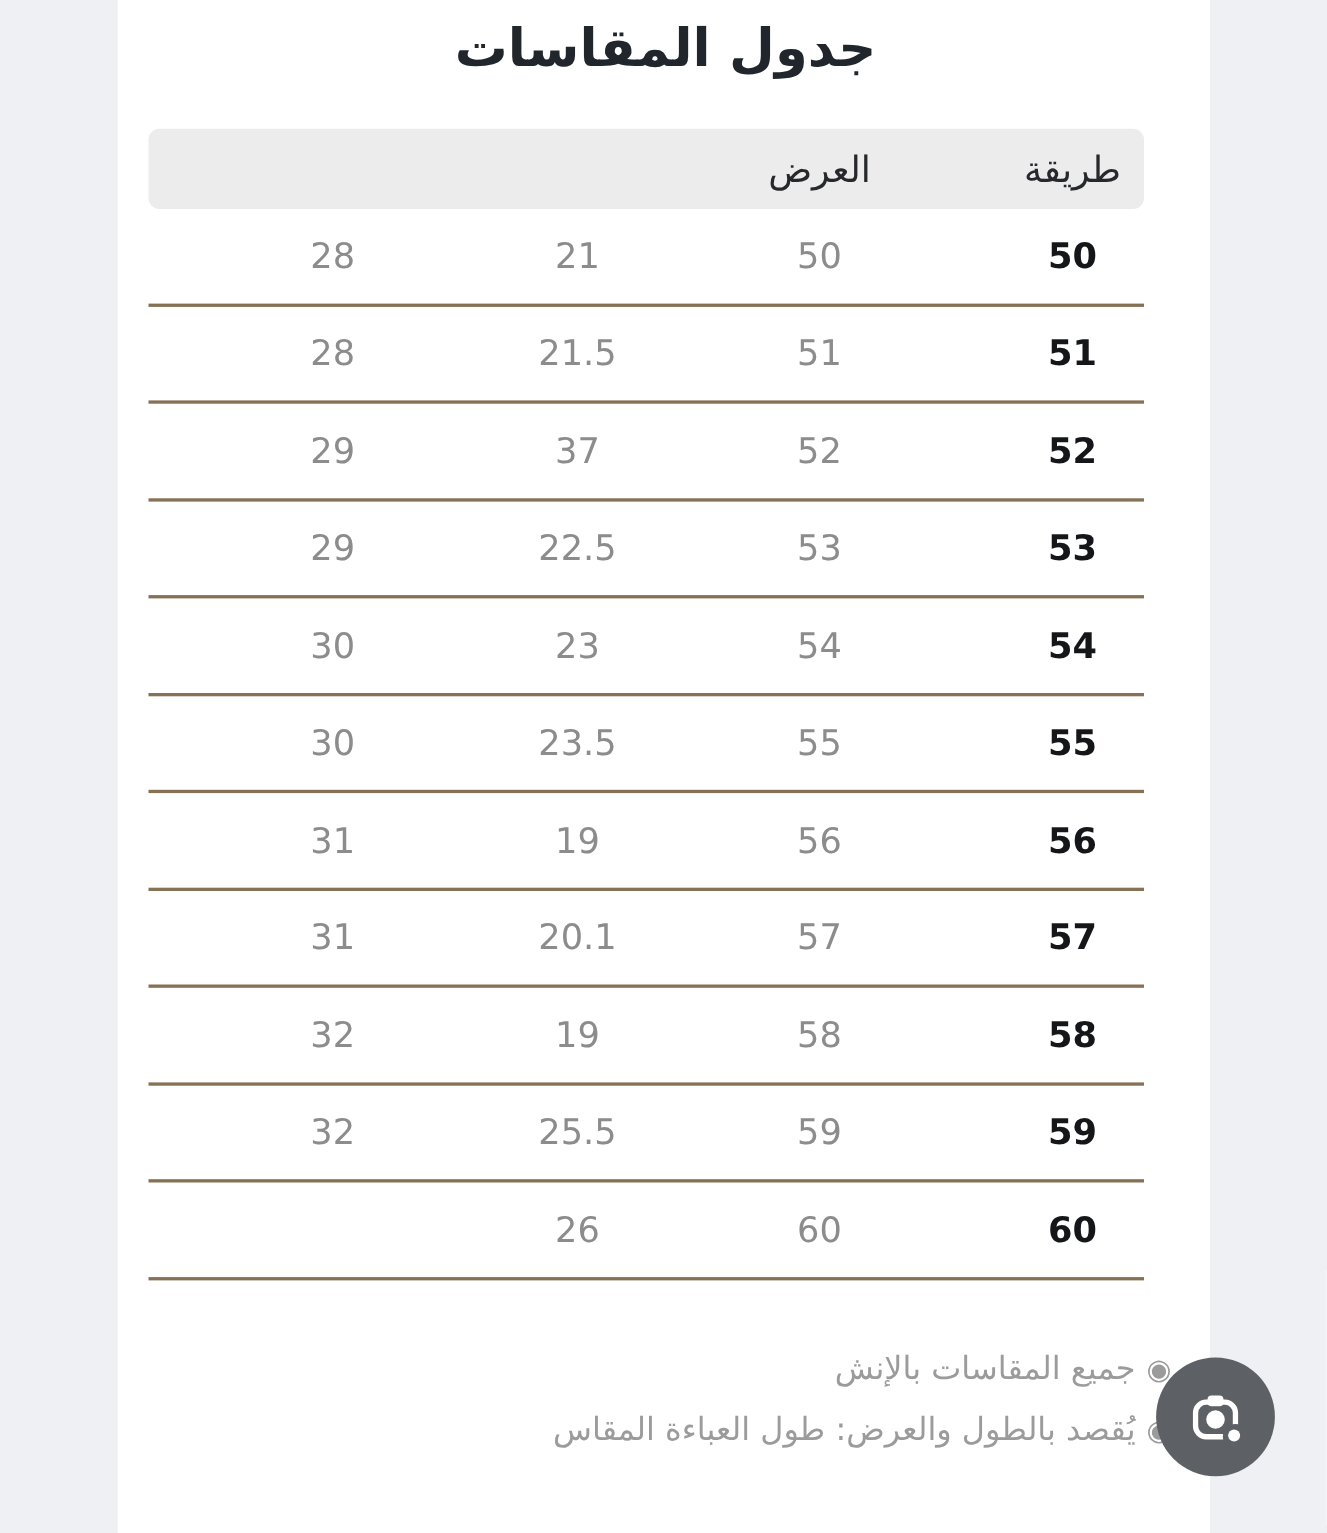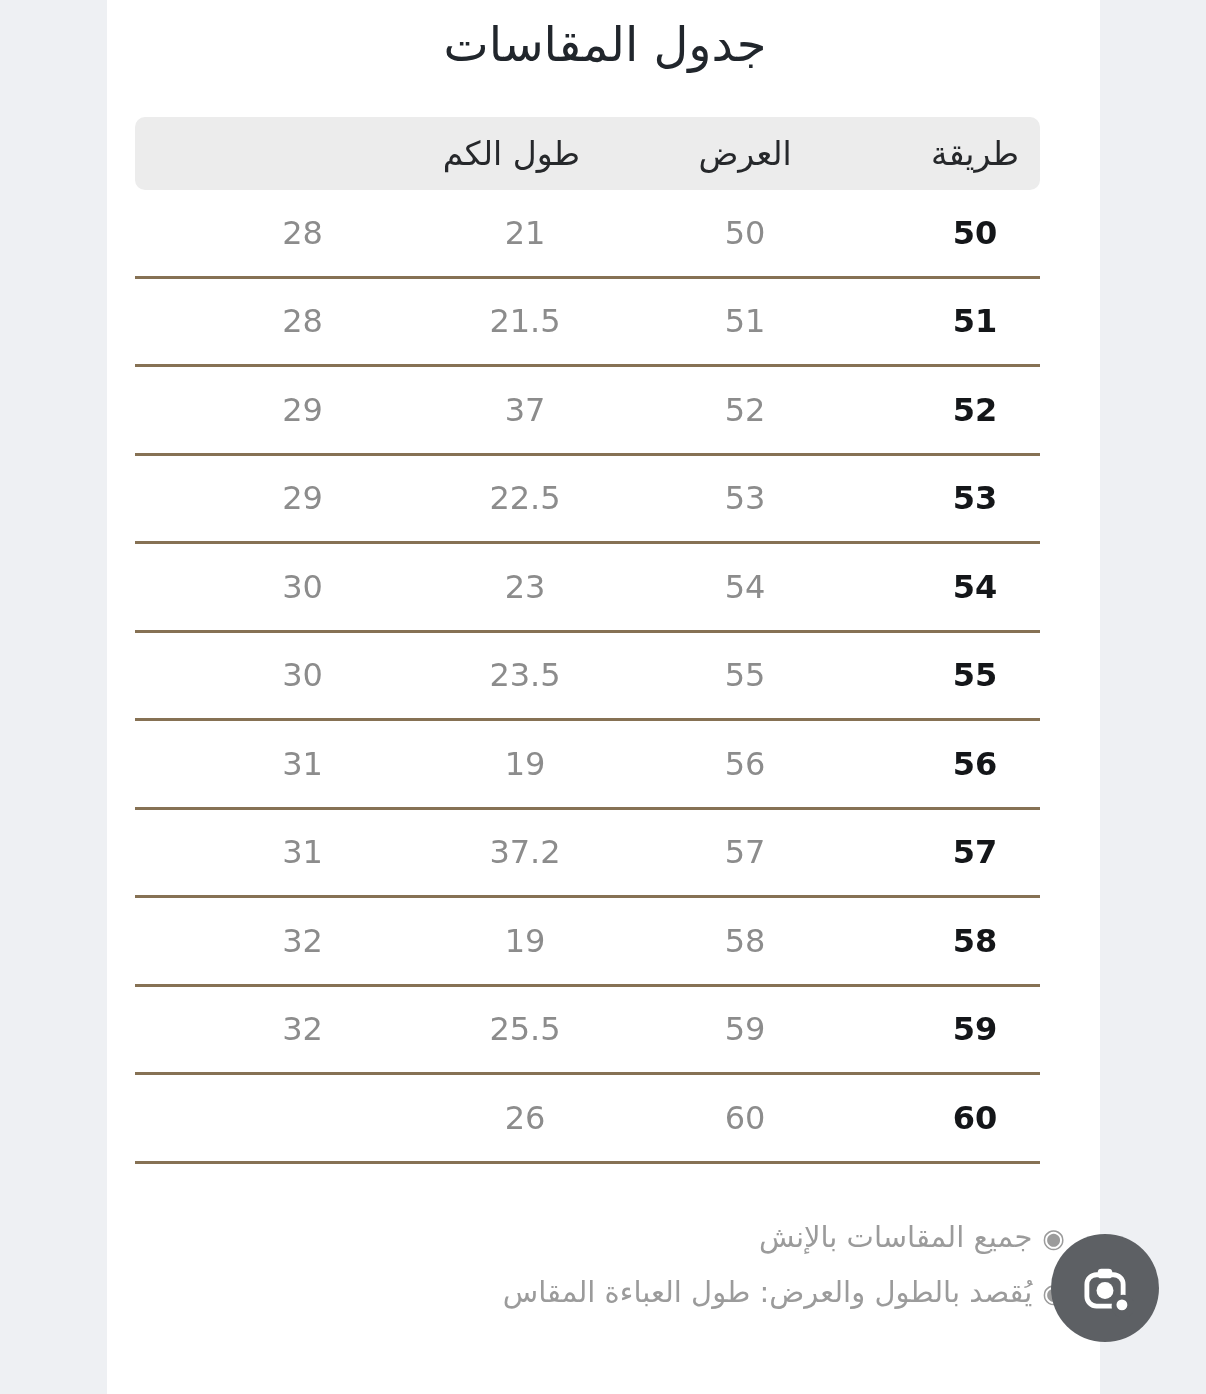--- a/index.html
+++ b/index.html
@@ -20,21 +20,21 @@
     font-family:"DejaVu Sans","Liberation Sans",sans-serif;
     width:1206px;height:1394px;position:relative;overflow:hidden;
   }
   .stage{position:absolute;inset:0;background:#ffffff;}
   .side-strip{position:absolute;top:0;height:100%;background:var(--side_bg);}
   .side-strip.left{left:0;width:107px;}
   .side-strip.right{left:1100px;width:106px;}
 
   .page-title{
     position:absolute;left:135px;top:16px;width:940px;
-    text-align:center;font-size:48px;font-weight:normal;
+    text-align:center;font-size:48px;font-weight:bold;
     color:var(--title_color);direction:rtl;
   }
 
   .size-table{position:absolute;left:135px;top:117px;width:905px;direction:rtl;}
   .trow{
     display:grid;grid-template-columns:130px 330px 110px 335px;
     direction:rtl;align-items:center;text-align:center;
   }
   .thead{
     height:73px;background:var(--header_bg);border-radius:10px;
@@ -45,21 +45,21 @@
     height:88.5px;border-bottom:3px solid var(--divider);
     font-size:32px;color:var(--value_text);
   }
   .tbody .cell-size{font-weight:bold;color:var(--size_text);}
 
   .footnotes{
     position:absolute;left:135px;top:1214px;width:930px;
     direction:rtl;text-align:right;list-style:none;
     font-size:29px;color:var(--footnote_text);
   }
-  .footnotes li{height:55px;line-height:46px;white-space:nowrap;}
+  .footnotes li{height:55px;line-height:60px;white-space:nowrap;}
   .footnotes .bullet{font-size:26px;margin-left:10px;}
 
   .lens-button{
     position:absolute;left:1051px;top:1234px;width:108px;height:108px;
     border-radius:50%;background:var(--lens_bg);border:none;
     display:flex;align-items:center;justify-content:center;
     cursor:pointer;z-index:5;padding:0;
   }
   .lens-button svg{width:58px;height:58px;display:block;}
 </style>
@@ -70,21 +70,20 @@
 
   <div class="side-strip left"></div>
   <div class="side-strip right"></div>
 
   <h1 class="page-title">جدول المقاسات</h1>
 
   <div class="size-table">
     <div class="trow thead">
       <div class="th">طريقة</div>
       <div class="th">العرض</div>
-      <div class="th">طول الكم</div>
     </div>
 
     <div class="tbody">
 
         <div class="trow">
           <div class="cell cell-size">50</div>
           <div class="cell cell-length">50</div>
           <div class="cell cell-width">21</div>
           <div class="cell cell-sleeve">28</div>
         </div>
@@ -127,21 +126,21 @@
         <div class="trow">
           <div class="cell cell-size">56</div>
           <div class="cell cell-length">56</div>
           <div class="cell cell-width">19</div>
           <div class="cell cell-sleeve">31</div>
         </div>
 
         <div class="trow">
           <div class="cell cell-size">57</div>
           <div class="cell cell-length">57</div>
-          <div class="cell cell-width">37.2</div>
+          <div class="cell cell-width">20.1</div>
           <div class="cell cell-sleeve">31</div>
         </div>
 
         <div class="trow">
           <div class="cell cell-size">58</div>
           <div class="cell cell-length">58</div>
           <div class="cell cell-width">19</div>
           <div class="cell cell-sleeve">32</div>
         </div>
 

